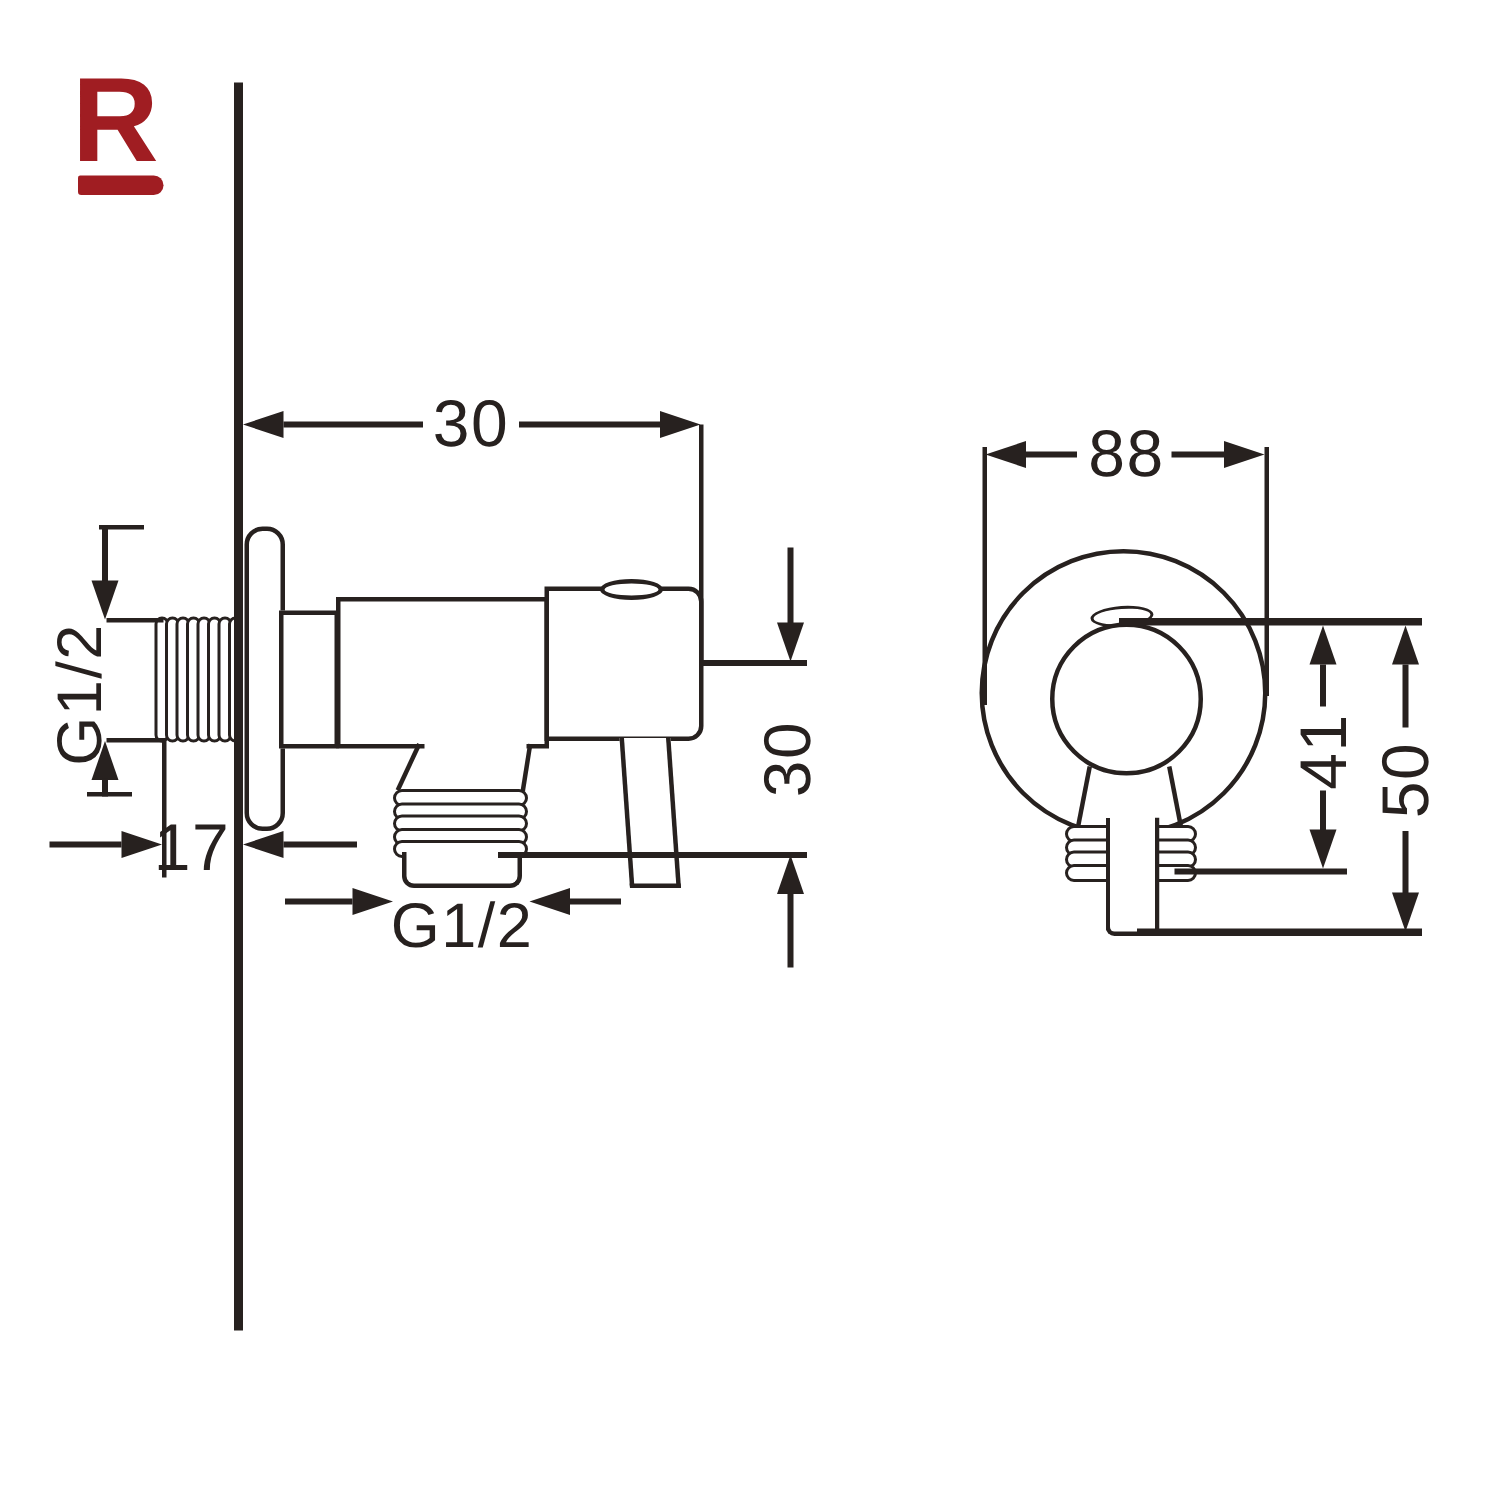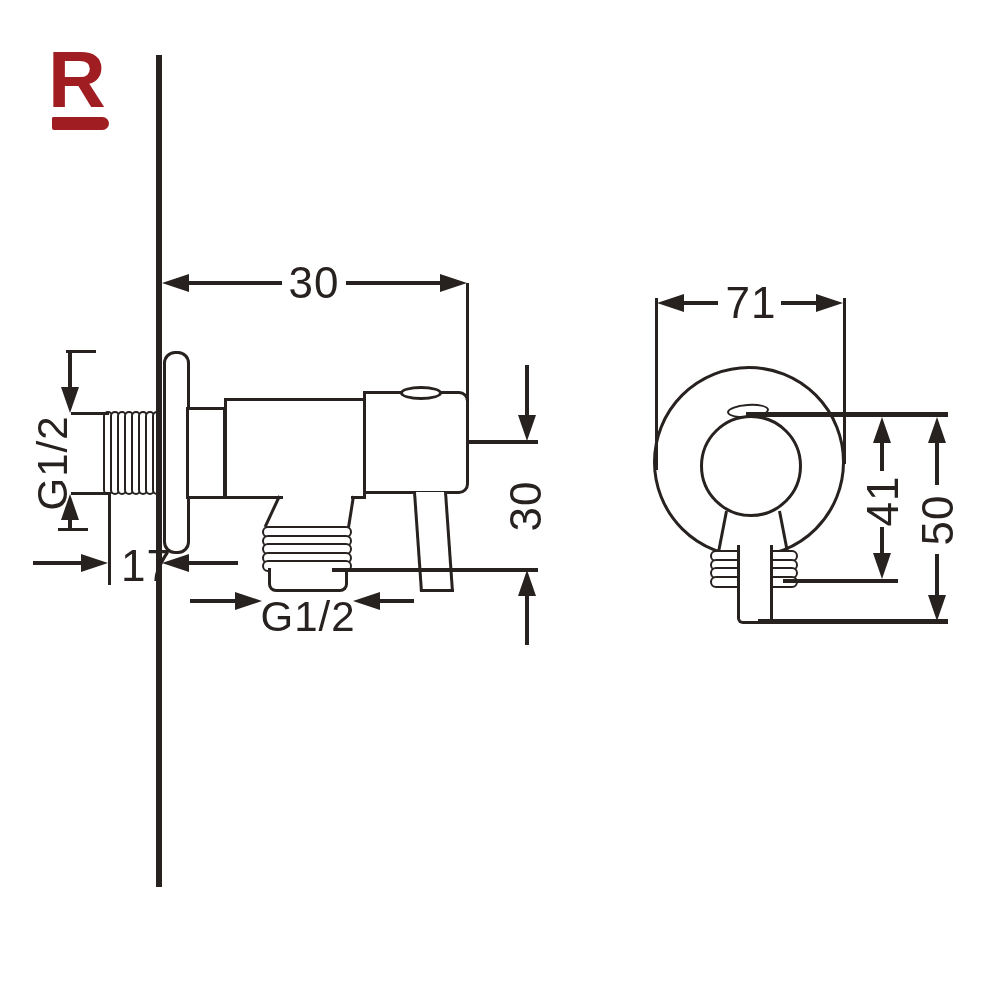--- a/index.html
+++ b/index.html
@@ -113,21 +113,21 @@
   <div class="hline thin" style="left:71px; top:412px; width:38px;"></div>
   <div class="hline thin" style="left:71px; top:492px; width:38px;"></div>
   <div class="arr a-up" style="left:61px; top:494px;"></div>
   <div class="vline" style="left:68px; top:519px; height:12px;"></div>
   <div class="hline thin" style="left:58px; top:528px; width:30px;"></div>
   <div class="dim-label small rot" style="left:-12px; top:442px; width:130px;">G1/2</div>
 
   <div class="vline vthin" style="left:108px; top:492px; height:93px;"></div>
   <div class="hline" style="left:33px; top:561px; width:48px;"></div>
   <div class="arr a-right" style="left:81px; top:554px;"></div>
-  <div class="dim-label" style="left:112px; top:545px; width:60px;text-align:right;">17</div>
+  <div class="dim-label" style="left:98px; top:545px; width:60px;">17</div>
   <div class="arr a-left" style="left:162px; top:554px;"></div>
   <div class="hline" style="left:189px; top:561px; width:49px;"></div>
 
   <div class="hline" style="left:468px; top:440px; width:70px;"></div>
   <div class="vline" style="left:525px; top:365px; height:52px;"></div>
   <div class="arr a-down" style="left:518px; top:415px;"></div>
   <div class="hline" style="left:332px; top:568px; width:206px;"></div>
   <div class="arr a-up" style="left:518px; top:570px;"></div>
   <div class="vline" style="left:525px; top:596px; height:49px;"></div>
   <div class="dim-label rot" style="left:466px; top:485px; width:120px;">30</div>
@@ -135,21 +135,21 @@
   <div class="hline" style="left:190px; top:599px; width:45px;"></div>
   <div class="arr a-right" style="left:235px; top:592px;"></div>
   <div class="dim-label small" style="left:243px; top:596px; width:130px;">G1/2</div>
   <div class="arr a-left" style="left:353px; top:592px;"></div>
   <div class="hline" style="left:380px; top:599px; width:34px;"></div>
 
   <div class="vline vthin" style="left:655px; top:298px; height:172px;"></div>
   <div class="vline vthin" style="left:843px; top:298px; height:166px;"></div>
   <div class="arr a-left" style="left:657px; top:294px;"></div>
   <div class="hline" style="left:684px; top:301px; width:34px;"></div>
-  <div class="dim-label" style="left:721px; top:282px; width:60px;">71</div>
+  <div class="dim-label" style="left:721px; top:282px; width:60px;">88</div>
   <div class="hline" style="left:781px; top:301px; width:35px;"></div>
   <div class="arr a-right" style="left:816px; top:294px;"></div>
 
   <div class="hline" style="left:746px; top:412px; width:202px; height:5px;"></div>
 
   <div class="arr a-up" style="left:873px; top:417px;"></div>
   <div class="vline" style="left:880px; top:443px; height:28px;"></div>
   <div class="dim-label rot" style="left:823px; top:480px; width:120px;">41</div>
   <div class="vline" style="left:880px; top:527px; height:27px;"></div>
   <div class="arr a-down" style="left:873px; top:553px;"></div>

